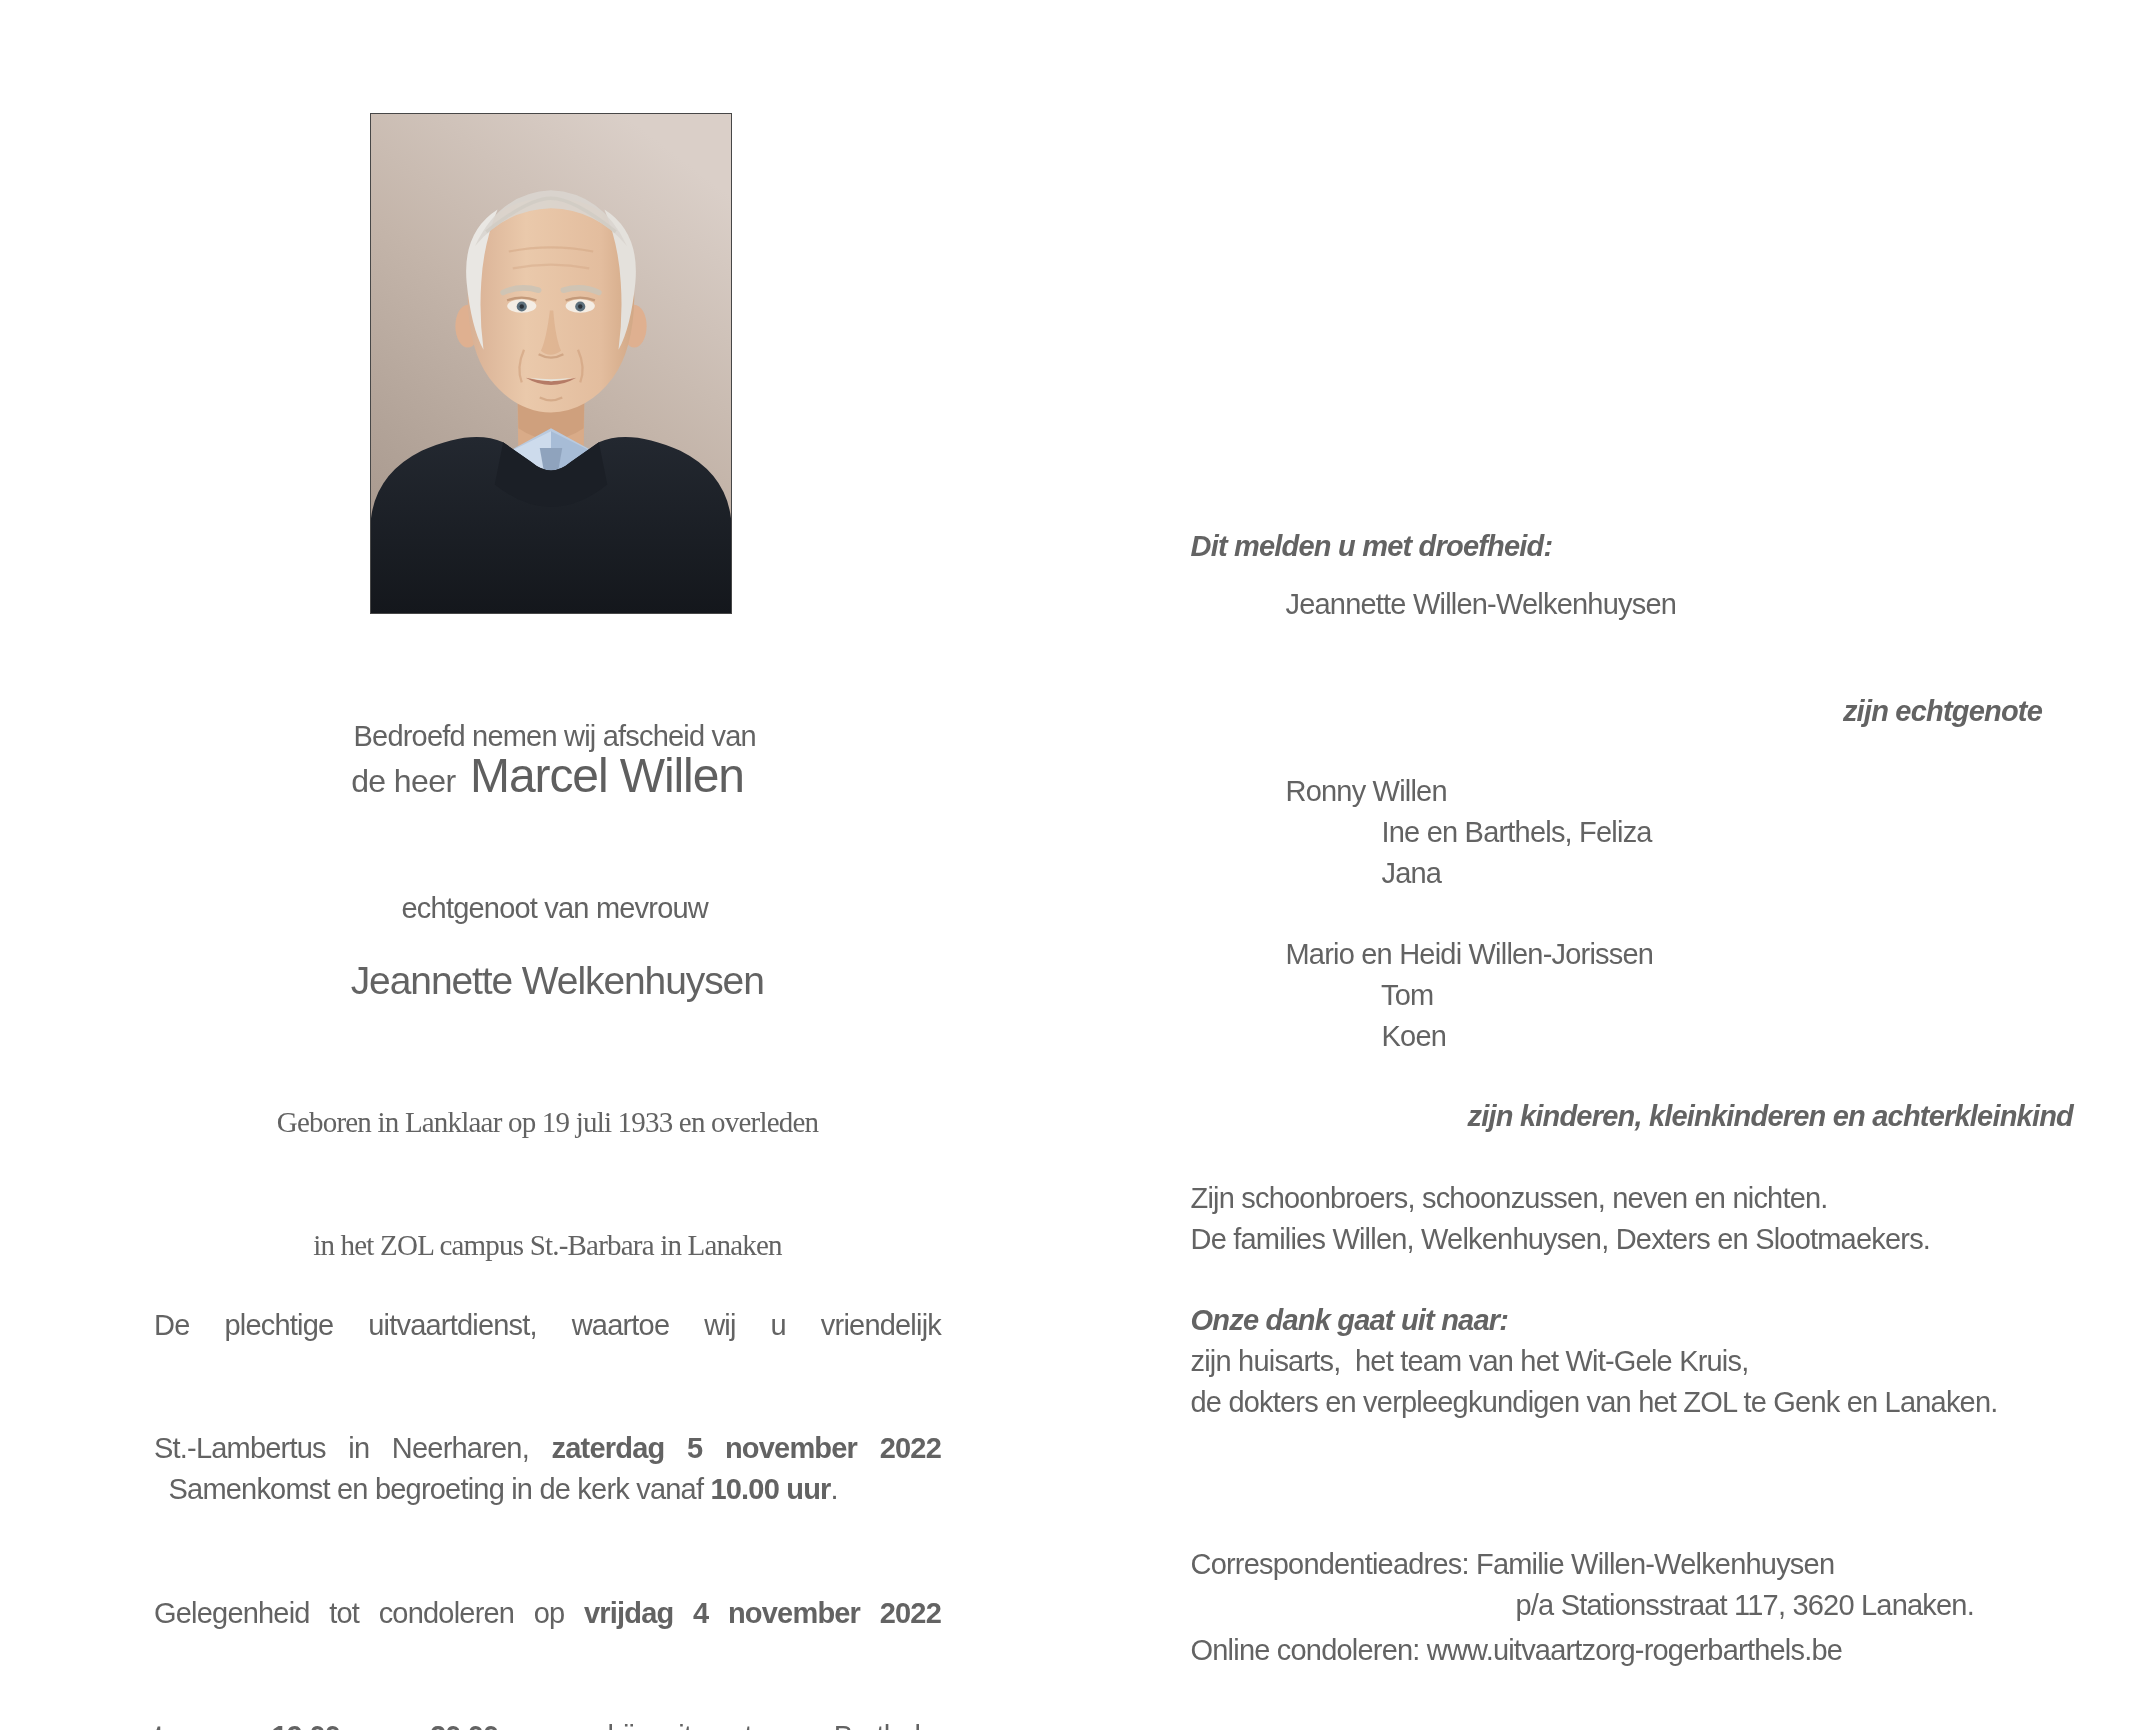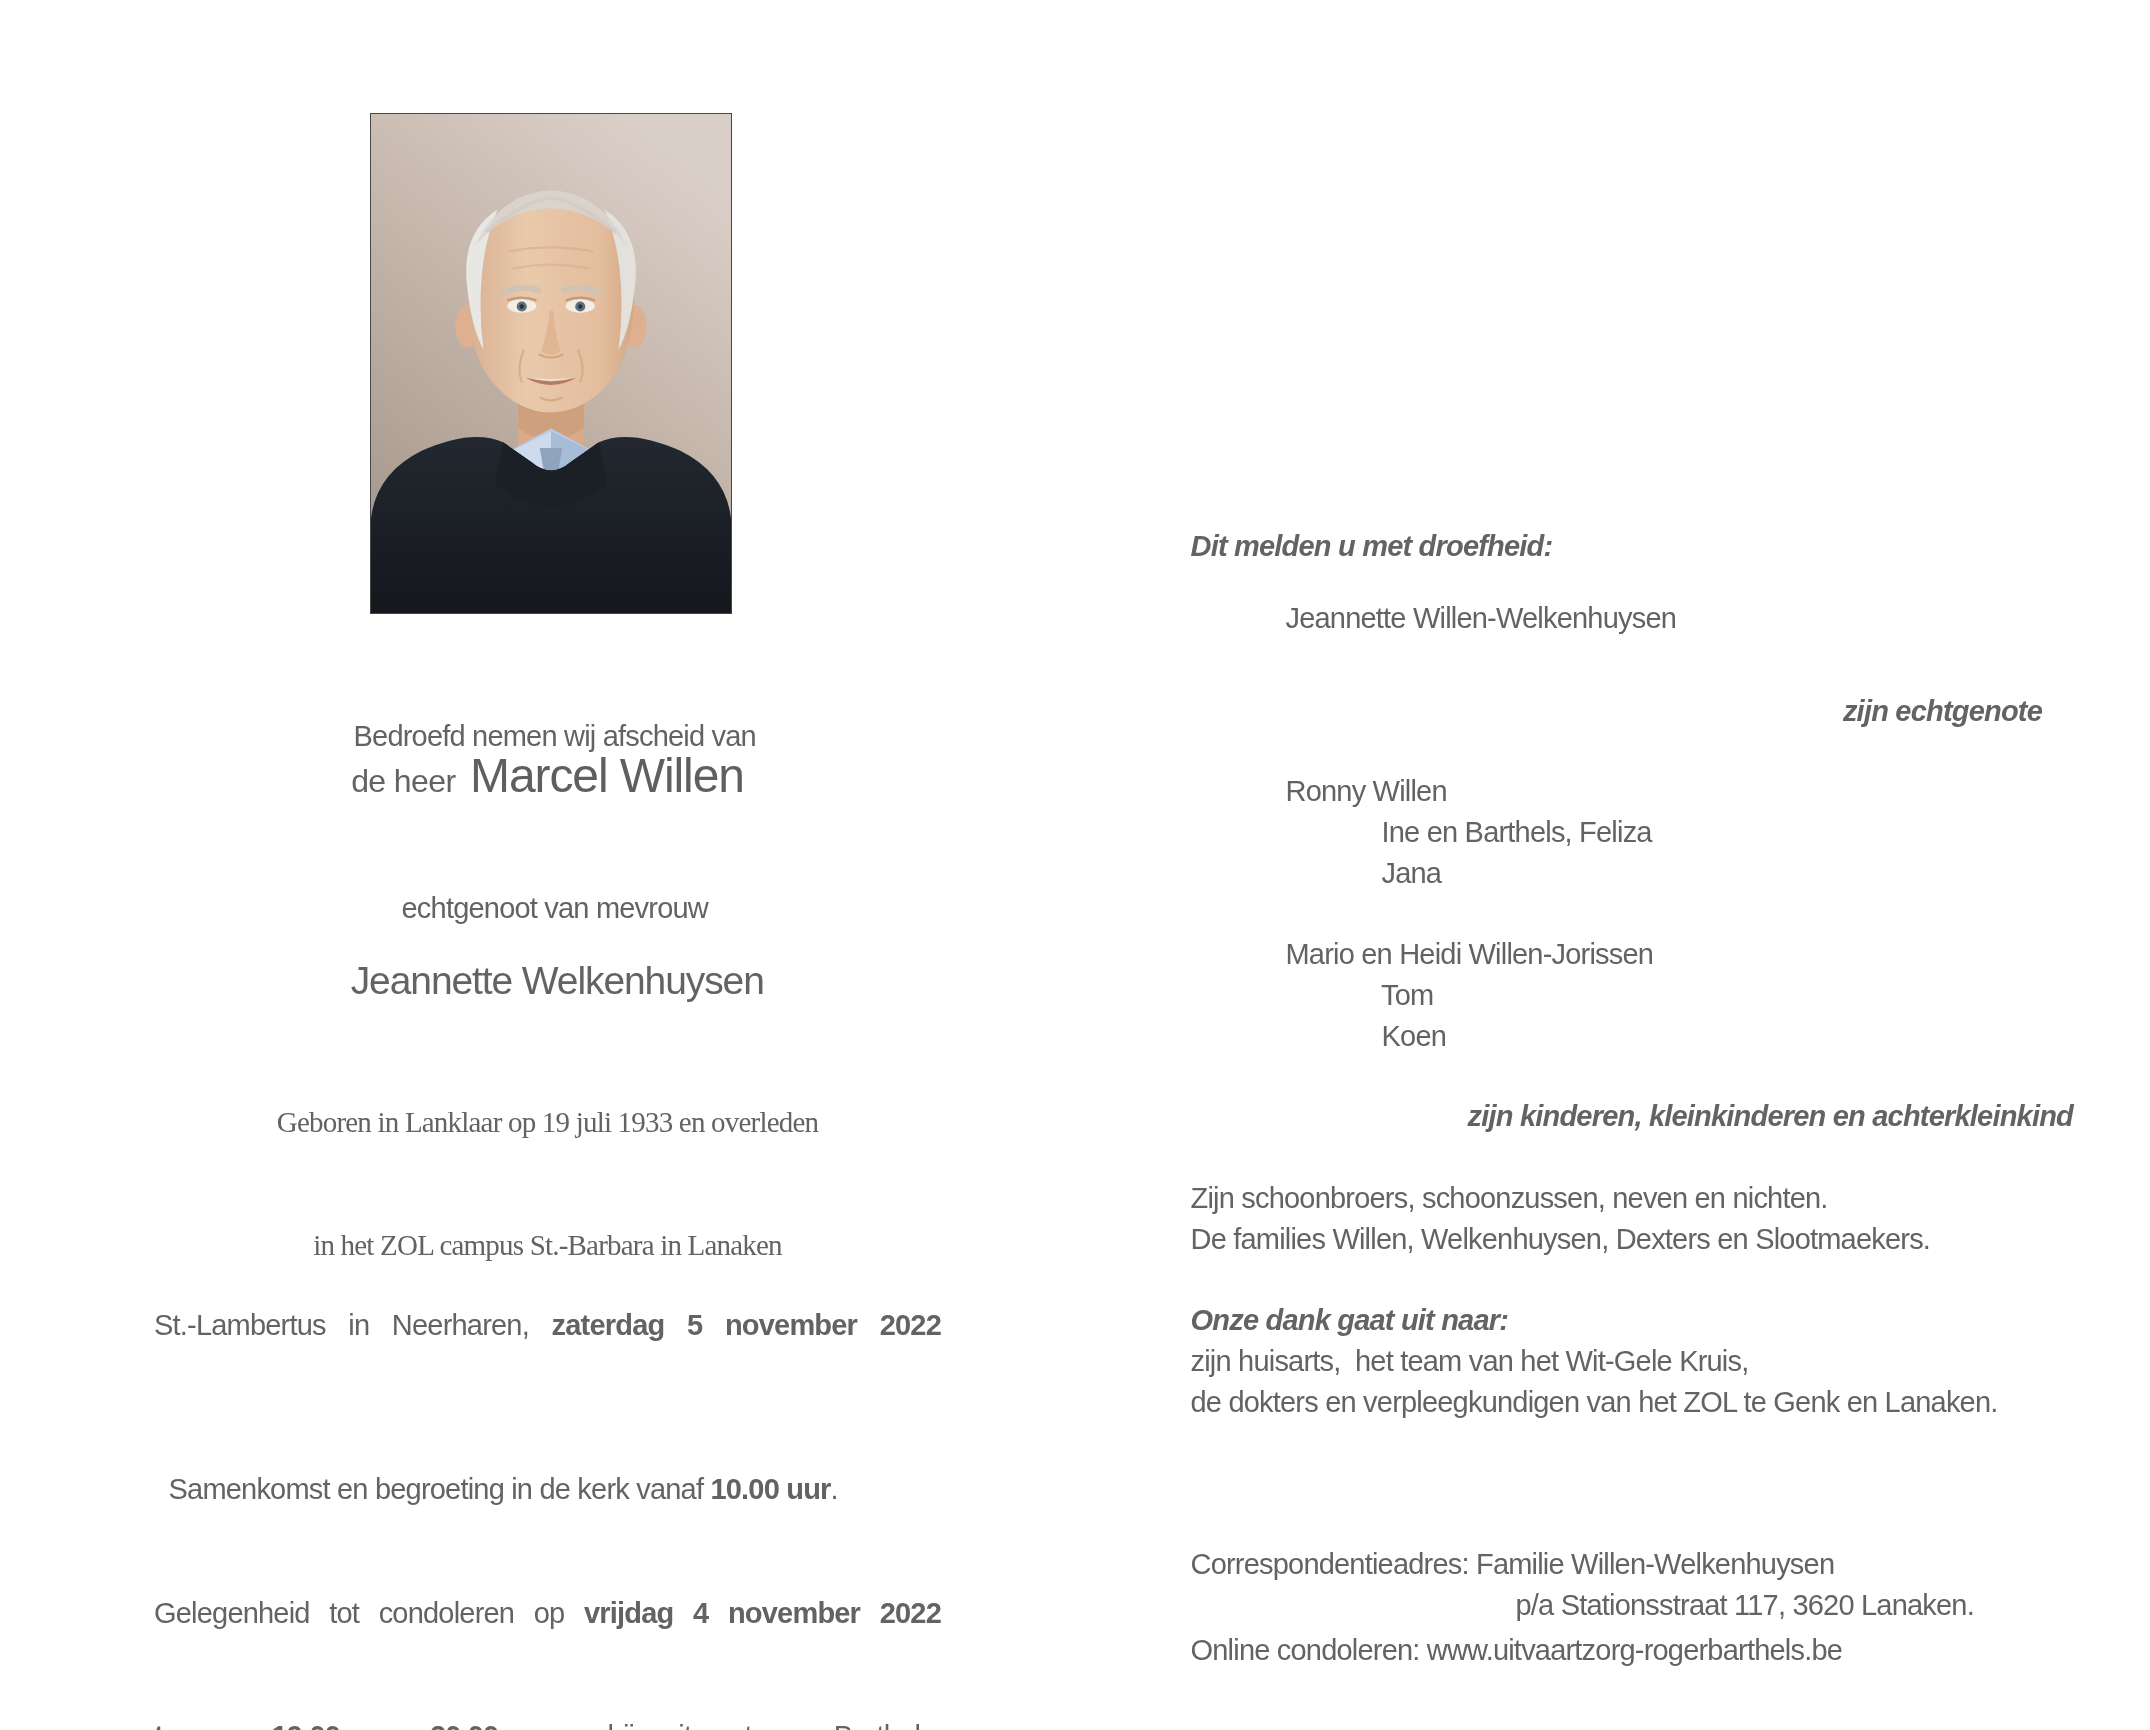--- a/index.html
+++ b/index.html
@@ -123,38 +123,39 @@
 <div class="abs txt leftcol center spousename" style="top:903px;">
   <span>Jeannette Welkenhuysen</span>
 </div>
 
 <div class="abs txt leftcol center" style="top:1020px;font-family:Liberation Serif, serif;">
   <div>Geboren in Lanklaar op 19 juli 1933 en overleden</div>
   <div>in het ZOL campus St.-Barbara in Lanaken</div>
 </div>
 
 <div class="abs txt leftcol para" style="top:1223px;">
+  <div class="jl"><span>De plechtige uitvaartdienst, waartoe wij u vriendelijk</span></div>
   <div class="jl"><span>St.-Lambertus in Neerharen, </span><b>zaterdag 5 november 2022</b></div>
 </div>
 
 <div class="abs txt leftcol" style="top:1428px;">
   <span>Samenkomst en begroeting in de kerk vanaf </span><b>10.00 uur</b><span>.</span>
 </div>
 
 <div class="abs txt leftcol para" style="top:1511px;">
   <div class="jl"><span>Gelegenheid tot condoleren op </span><b>vrijdag 4 november 2022</b></div>
   <div class="jl"><b>tussen 19.00 en 20.00 uur</b><span>, bij uitvaartzorg Barthels,</span></div>
   
 </div>
 
 <div class="abs txt r bi" style="top:485px;">
   <span>Dit melden u met droefheid:</span>
 </div>
 
-<div class="abs txt ind1" style="top:557px;">
+<div class="abs txt ind1" style="top:543px;">
   <span>Jeannette Willen-Welkenhuysen</span>
 </div>
 
 <div class="abs txt ralign bi" style="top:650px;">
   <span>zijn echtgenote</span>
 </div>
 
 <div class="abs txt ind1" style="top:730px;">
   <span>Ronny Willen</span>
 </div>

